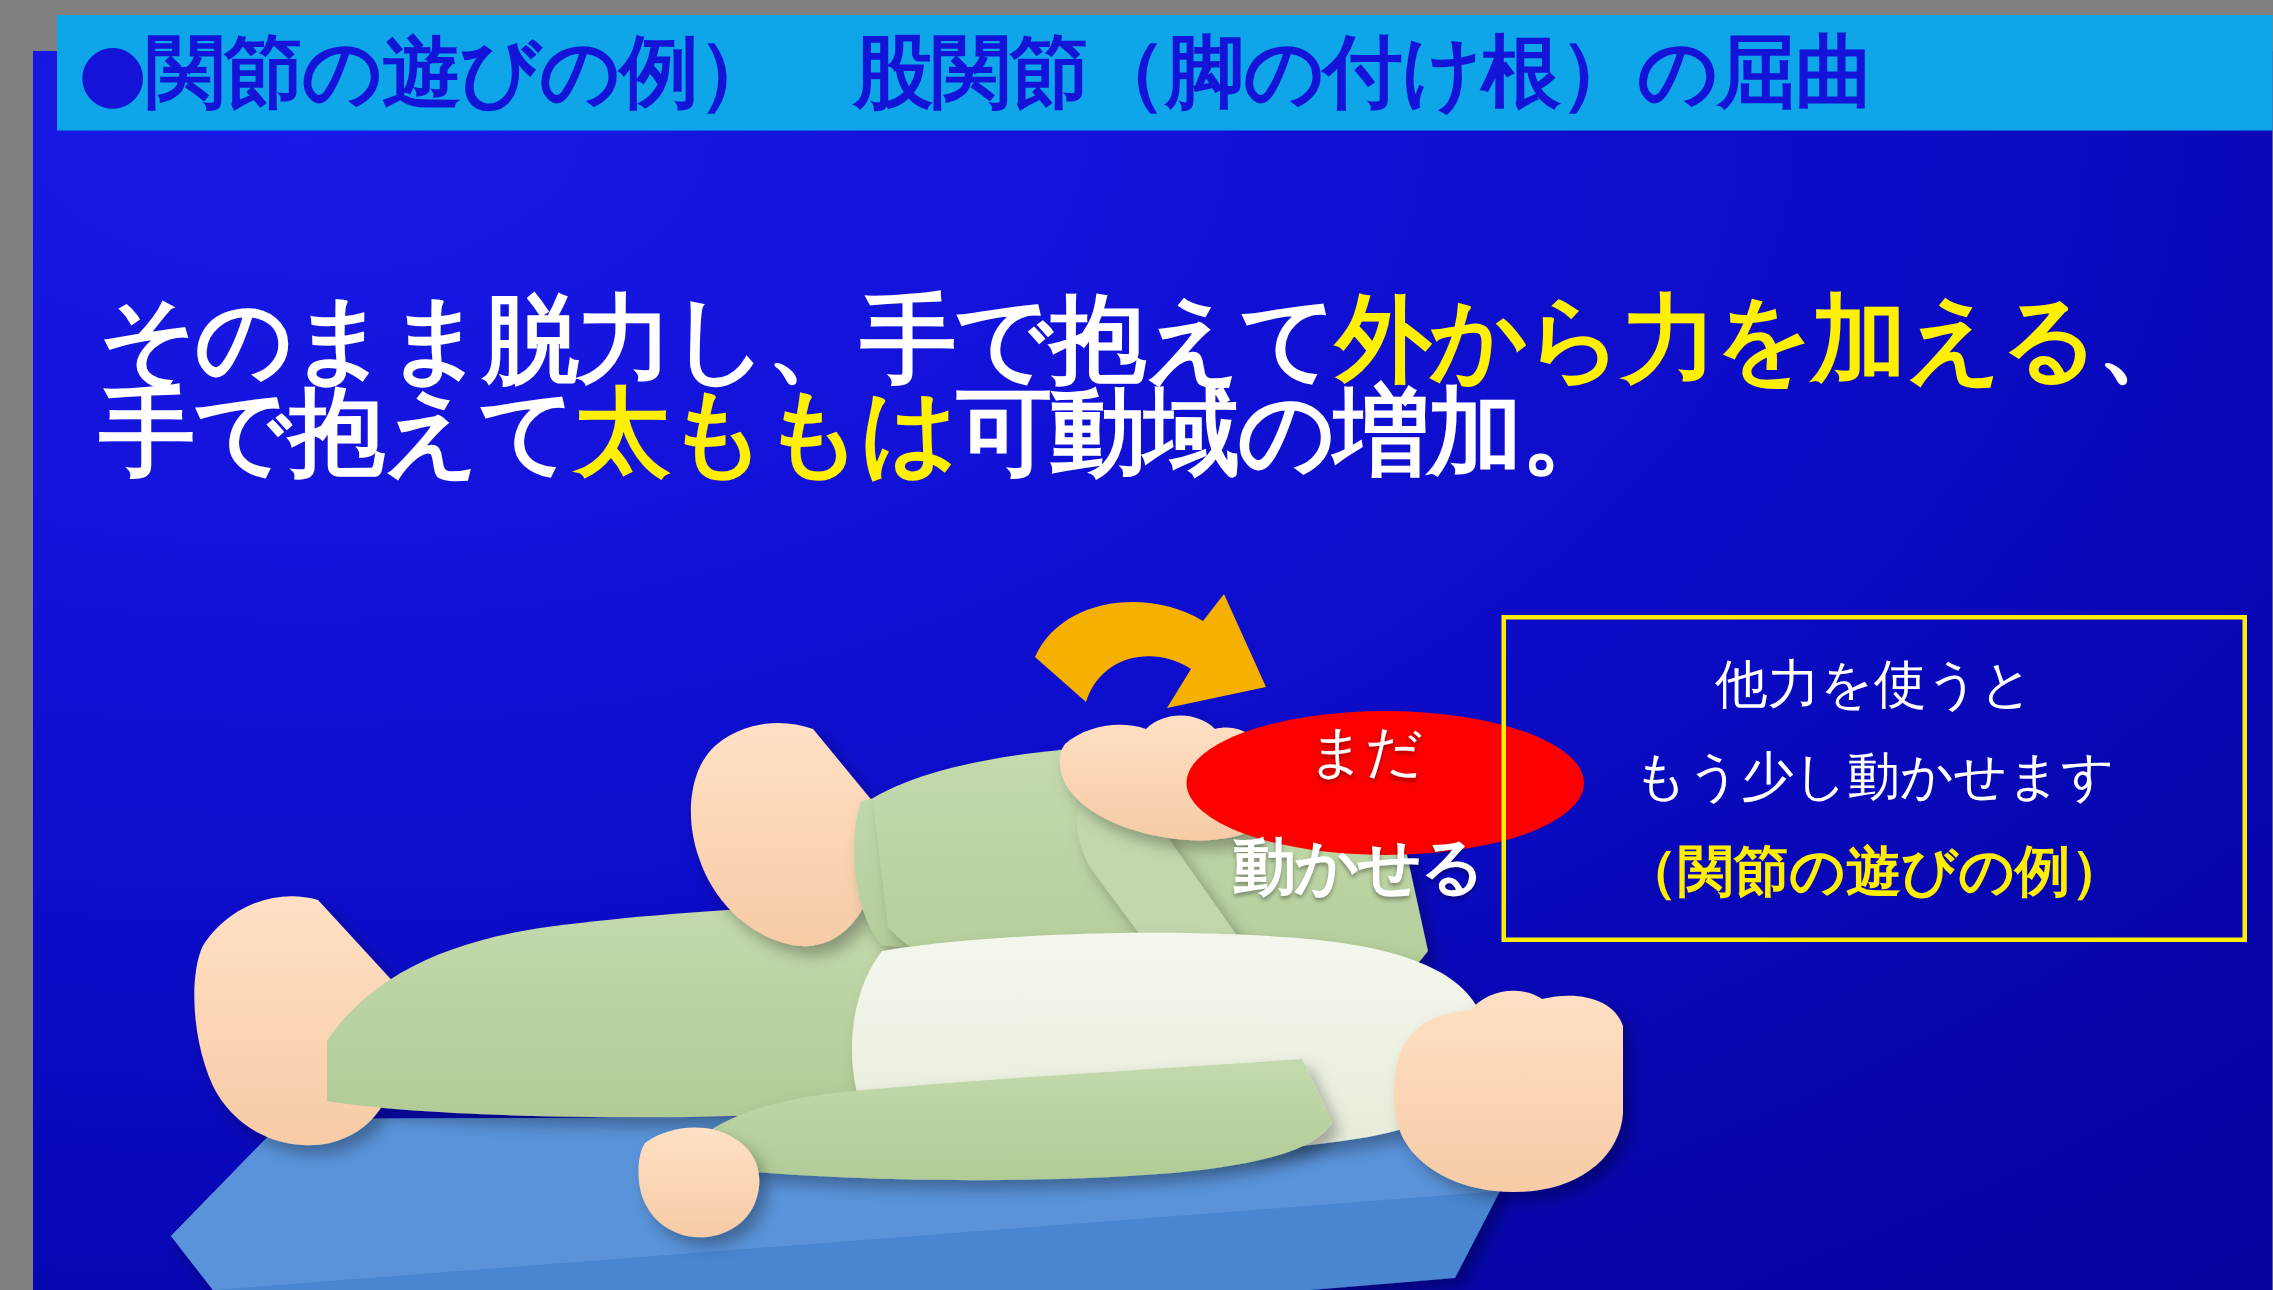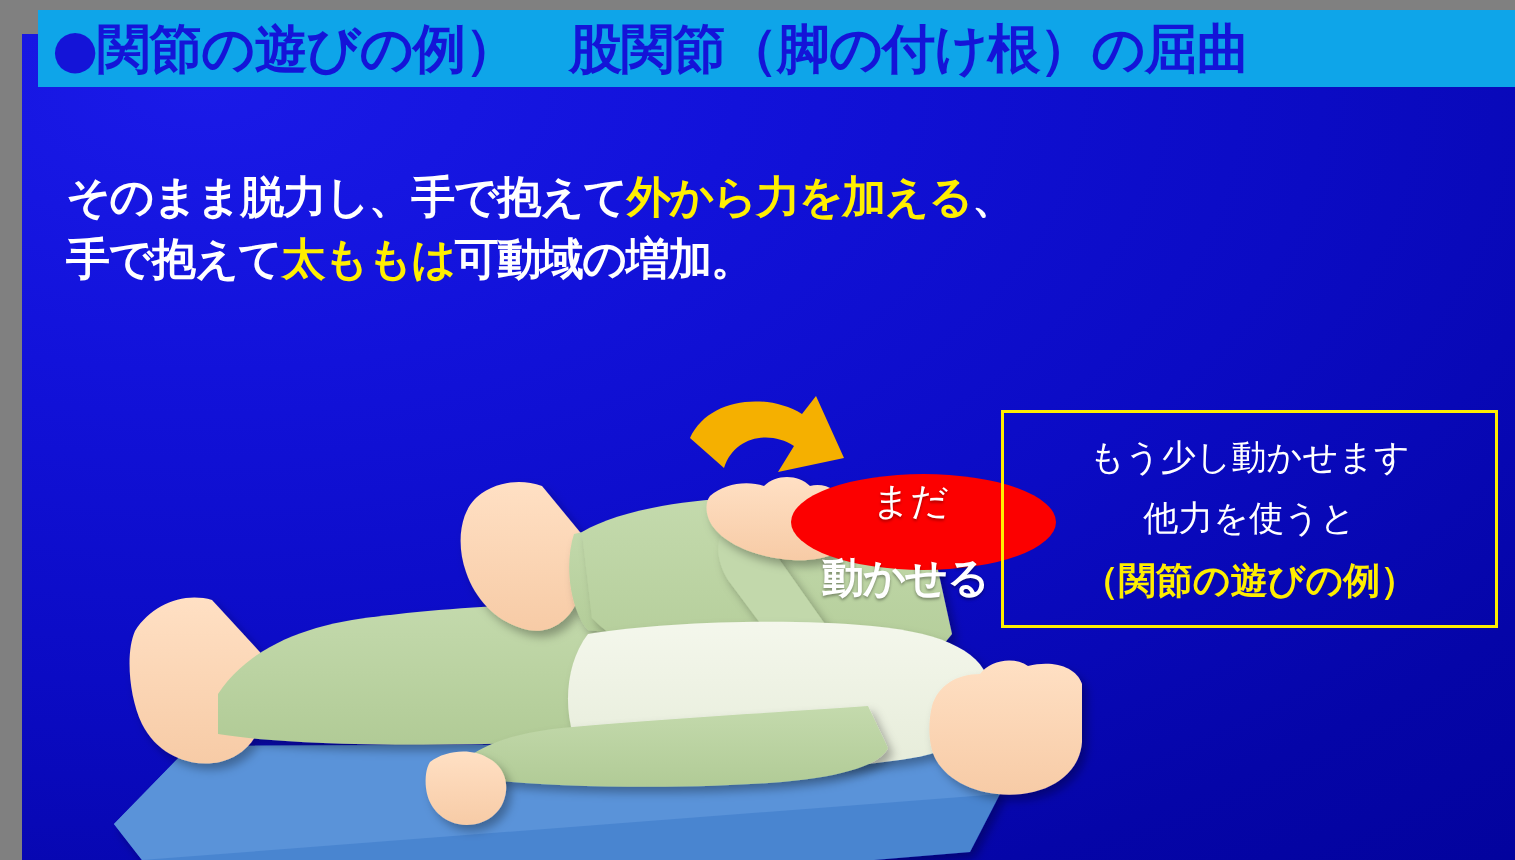--- a/index.html
+++ b/index.html
@@ -16,22 +16,22 @@
       overflow:hidden;}
 
   
   #title-band{position:absolute;left:38px;top:10px;width:1489px;height:77px;
       background:#0ea5e9;display:flex;align-items:center;z-index:40;}
   #title-text{color:#1414d8;font-size:53px;font-weight:bold;line-height:1;
       letter-spacing:-1px;margin-left:14px;white-space:nowrap;
       font-family:"DejaVu Sans","Liberation Sans",sans-serif;}
 
   
-  #body-copy{position:absolute;left:44px;top:132px;z-index:30;
-      font-size:44px;font-weight:bold;line-height:62px;letter-spacing:-1.5px;
+  #body-copy{position:absolute;left:44px;top:162px;z-index:30;
+      font-size:64px;font-weight:bold;line-height:62px;letter-spacing:-1.5px;
       color:#ffffff;white-space:nowrap;}
   #body-copy .hl{color:#ffef00;}
   #body-copy .ln{display:block;}
 
   
   #illustration{position:absolute;left:0;top:0;width:1493px;height:826px;z-index:10;}
 
   
   #arrow-wrap{position:absolute;left:660px;top:358px;width:180px;height:120px;z-index:25;}
 
@@ -147,22 +147,22 @@
         <path d="M8,46 C26,6 84,0 120,22 L134,4 L162,66 L96,80 L112,54
                  C88,38 52,44 42,76 Z" fill="#f5b000"></path>
       </svg>
     </div>
 
     <div id="callout-ellipse"></div>
     <div id="callout-l1">まだ</div>
     <div id="callout-l2">動かせる</div>
 
     <div id="info-box">
+      <div class="row">他力を使うと</div>
       <div class="row">もう少し動かせます</div>
-      <div class="row">他力を使うと</div>
       <div class="row accent">（関節の遊びの例）</div>
     </div>
 
     <div id="body-copy">
       <span class="ln"><span>そのまま脱力し、手で抱えて</span><span class="hl">外から力を加える</span><span>、</span></span>
       <span class="ln"><span>手で抱えて</span><span class="hl">太ももは</span><span>可動域の増加。</span></span>
     </div>
 
   </div>
 

